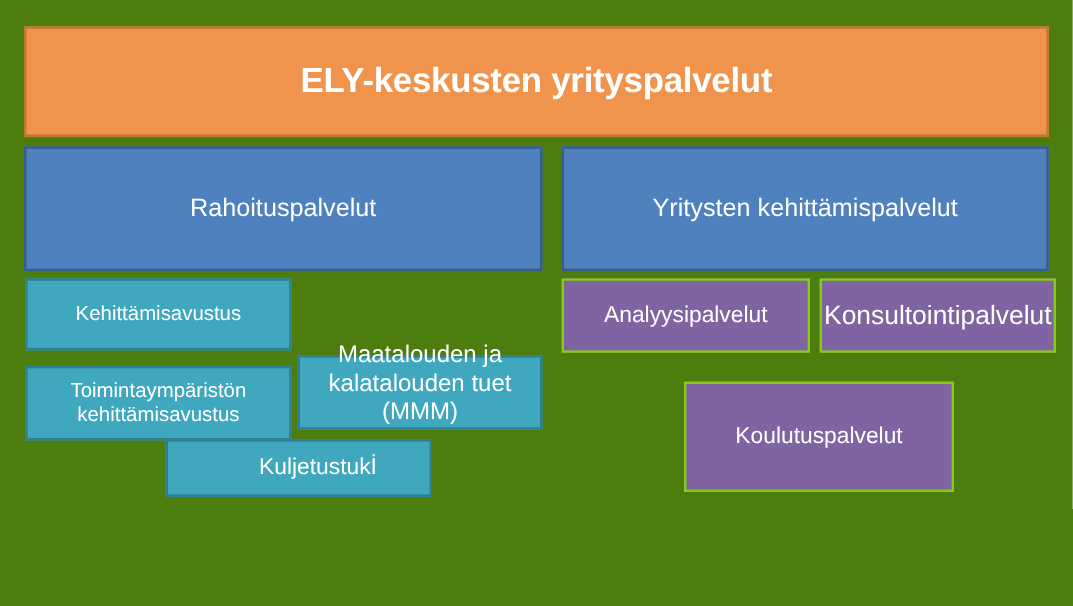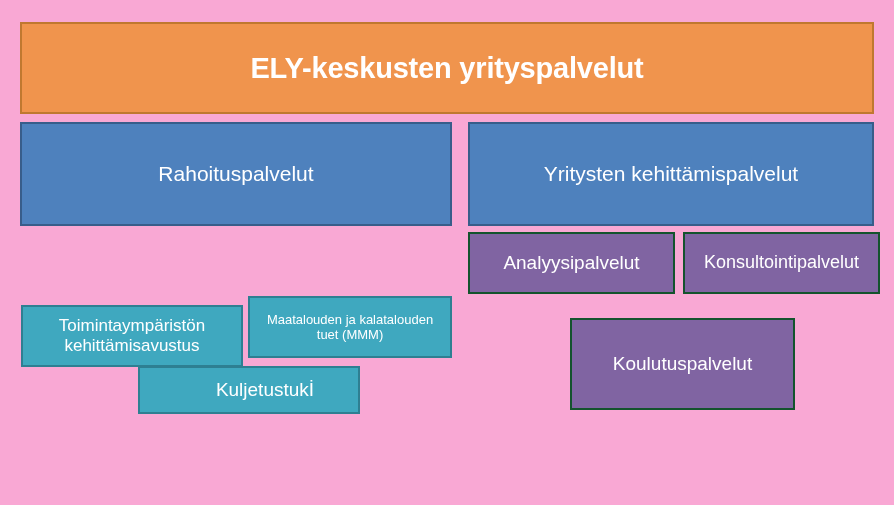--- a/index.html
+++ b/index.html
@@ -8,21 +8,21 @@
     padding: 0;
     background: #ffffff;
   }
   body {
     font-family: "Liberation Sans", sans-serif;
   }
   #canvas {
     position: relative;
     width: 894px;
     height: 505px;
-    background: #f9a8d4;
+    background: #4d7c0f;
     overflow: hidden;
   }
   .box {
     position: absolute;
     box-sizing: border-box;
     display: flex;
     align-items: center;
     justify-content: center;
     text-align: center;
     color: #ffffff;
@@ -51,66 +51,70 @@
     font-weight: normal;
   }
 
   
   .lvl-fin {
     background: #3FA8BF;
     border: 2px solid #2E7F92;
     font-size: 17px;
   }
   .lvl-fin.small {
-    font-size: 13px;
+    font-size: 20px;
+    align-items: flex-end;
   }
 
   
   .lvl-dev {
     background: #8064A2;
-    border: 2px solid #14532d;
+    border: 2px solid #84cc16;
     font-size: 19px;
   }
 </style>
 </head>
 <body>
 
 <div id="canvas">
 
   <div class="box lvl-title" style="left:20px; top:22px; width:854px; height:92px;">
     <span>ELY-keskusten yrityspalvelut</span>
   </div>
 
   <div class="box lvl-branch" style="left:468px; top:122px; width:406px; height:104px;">
     <span>Yritysten kehittämispalvelut</span>
   </div>
 
   <div class="box lvl-branch" style="left:20px; top:122px; width:432px; height:104px;">
     <span>Rahoituspalvelut</span>
   </div>
 
+  <div class="box lvl-fin" style="left:21px; top:232px; width:222px; height:60px;">
+    <span>Kehittämisavustus</span>
+  </div>
 
 
   <div class="box lvl-fin" style="left:21px; top:305px; width:222px; height:62px;">
     <span>Toimintaympäristön kehittämisavustus</span>
   </div>
 
   <div class="box lvl-fin small" style="left:248px; top:296px; width:204px; height:62px;">
     <span>Maatalouden ja kalatalouden tuet (MMM)</span>
   </div>
 
   <div class="box lvl-fin" style="left:138px; top:366px; width:222px; height:48px; font-size:19px;padding-left:32px;">
     <span>Kuljetustukİ</span>
   </div>
 
   <div class="box lvl-dev" style="left:468px; top:232px; width:207px; height:62px;">
     <span>Analyysipalvelut</span>
   </div>
 
-  <div class="box lvl-dev" style="left:683px; top:232px; width:197px; height:62px; font-size:18px;">
+  <div class="box lvl-dev" style="left:683px; top:232px; width:197px; height:62px; font-size:22px;">
     <span>Konsultointipalvelut</span>
   </div>
 
   <div class="box lvl-dev" style="left:570px; top:318px; width:225px; height:92px;">
     <span>Koulutuspalvelut</span>
   </div>
 
 </div>
 
 </body></html>

